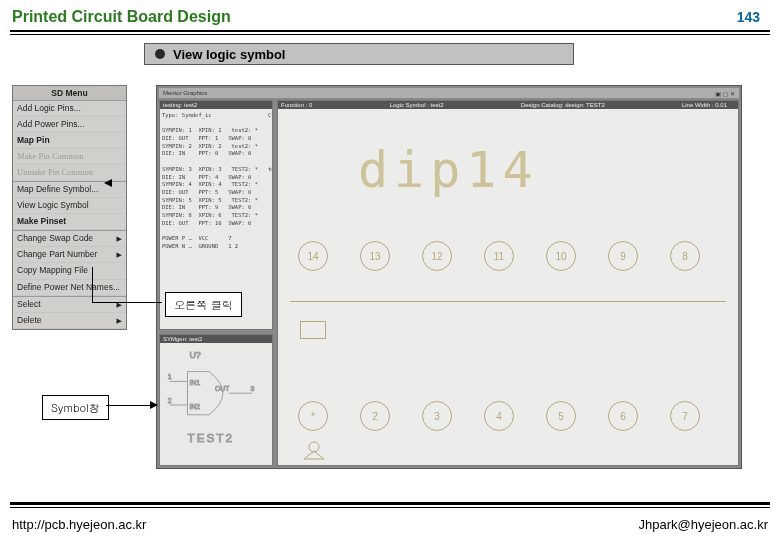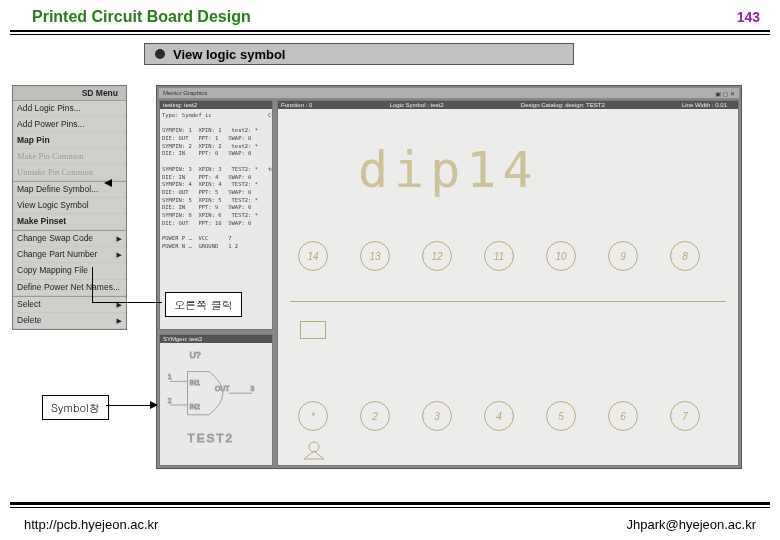--- a/index.html
+++ b/index.html
@@ -1,54 +1,54 @@
 <!DOCTYPE html>
 <html><head>
 <meta charset="utf-8">
 <style>
   * { margin: 0; padding: 0; box-sizing: border-box; }
   body { width: 780px; height: 540px; font-family: Arial, sans-serif; background: #fff; position: relative; }
   .page { width: 780px; height: 540px; position: relative; }
-  .header { display: flex; justify-content: space-between; align-items: baseline; padding: 8px 20px 4px 32px; }
+  .header { display: flex; justify-content: space-between; align-items: baseline; padding: 8px 20px 4px 12px; }
   .title { font-family: "Arial Black", Arial, sans-serif; font-weight: 900; color: #2b7a1f; font-size: 16px; letter-spacing: 0px; }
-  .pagenum { font-family: "Arial Black", Arial, sans-serif; font-weight: 900; font-size: 14px; color: #a21caf; }
+  .pagenum { font-family: "Arial Black", Arial, sans-serif; font-weight: 900; font-size: 14px; color: #0369a1; }
   .rule-top { height: 2px; background: #000; margin: 0 10px; }
   .rule-thin { height: 1px; background: #000; margin: 2px 10px 0 10px; }
   .rule-bottom-thick { height: 3px; background: #000; margin: 0 10px; }
   .rule-bottom-thin { height: 1px; background: #000; margin: 2px 10px 0 10px; }
   .content { position: relative; height: 440px; }
   .section-head { position: absolute; left: 144px; top: 8px; width: 430px; height: 22px; background: #c3c0c0; border: 1px solid #555; display: flex; align-items: center; padding-left: 10px; font-weight: 900; font-size: 13px; }
   .section-head .bullet { width: 10px; height: 10px; border-radius: 50%; background: #2a2a2a; margin-right: 8px; }
   .menu { position: absolute; left: 12px; top: 50px; width: 115px; background: #d0cfcb; border: 1px solid #777; font-size: 8.5px; color: #222; }
-  .menu .menu-title { background: #c0bfbb; font-weight: bold; text-align: right; padding: 2px 8px; border-bottom: 1px solid #9a9a9a; }
+  .menu .menu-title { background: #c0bfbb; font-weight: bold; text-align: center; padding: 2px 8px; border-bottom: 1px solid #9a9a9a; }
   .menu .menu-item { padding: 2px 4px; border-bottom: 1px solid #c7c6c2; display: flex; justify-content: space-between; align-items: center; line-height: 1.3; }
   .menu .disabled { color: #9b9b97; font-family: Liberation Serif, serif; }
   .menu .sep { height: 0; border-bottom: 1px solid #999; }
   .menu .arrow { font-size: 7px; }
   .app { position: absolute; left: 156px; top: 50px; width: 586px; height: 384px; background: #888; border: 1px solid #555; }
   .app-tb { position: absolute; left: 2px; top: 2px; right: 2px; height: 10px; background: #aeaeae; font-size: 6px; color: #333; display: flex; justify-content: space-between; align-items: center; padding: 0 4px; }
   .panel-left-top { position: absolute; left: 2px; top: 14px; width: 114px; height: 230px; background: #e9e9e7; border: 1px solid #777; }
   .panel-left-top .ptitle { background: #545454; color: #eee; font-size: 6px; padding: 1px 3px; }
   .panel-left-top .pbody { font-size: 5.5px; color: #444; padding: 3px 2px; line-height: 1.4; font-family: monospace; white-space: pre; overflow: hidden; }
   .panel-left-bot { position: absolute; left: 2px; top: 248px; width: 114px; height: 132px; background: #e9e9e7; border: 1px solid #777; }
   .panel-left-bot .ptitle { background: #545454; color: #eee; font-size: 6px; padding: 1px 3px; }
   .panel-left-bot .sym { position: relative; width: 100%; height: calc(100% - 10px); }
   .panel-right { position: absolute; left: 120px; top: 14px; right: 2px; bottom: 2px; background: #ececea; border: 1px solid #777; }
   .panel-right .ptitle { background: #545454; color: #eee; font-size: 6px; padding: 1px 3px; display: flex; justify-content: space-between; }
   .panel-right .ptitle span { margin-right: 8px; }
   .canvas { position: absolute; left: 0; top: 10px; right: 0; bottom: 0; background: #ececea; }
   .dots { position: absolute; inset: 0; background-image: radial-gradient(circle, #bcbcbc 0.6px, transparent 0.6px); background-size: 18px 18px; background-position: 6px 6px; }
-  .pin-circle { position: absolute; width: 30px; height: 30px; border-radius: 50%; border: 1px solid #b7a77a; background: transparent; display: flex; align-items: center; justify-content: center; font-size: 10px; color: #b7a77a; font-style: italic; }
+  .pin-circle { position: absolute; width: 30px; height: 30px; border-radius: 50%; border: 1px solid #b7a77a; background: transparent; display: flex; align-items: center; justify-content: center; font-size: 10px; color: #b7a77a; }
   .big-text { position: absolute; font-size: 50px; color: #cec29b; letter-spacing: 6px; font-family: monospace; }
   .thin-tick { position: absolute; height: 1px; background: #b7a77a; }
   .callout { position: absolute; background: #fff; border: 1px solid #000; font-size: 11px; padding: 4px 8px; font-family: Gulim, Arial, sans-serif; }
   .pointer-line { position: absolute; background: #000; }
   .pointer-head { position: absolute; width: 0; height: 0; border-top: 4px solid transparent; border-bottom: 4px solid transparent; border-left: 8px solid #000; }
   .pointer-head-left { position: absolute; width: 0; height: 0; border-top: 4px solid transparent; border-bottom: 4px solid transparent; border-right: 8px solid #000; }
-  .footer { position: absolute; left: 0; right: 0; bottom: 8px; display: flex; justify-content: space-between; padding: 0 24px; font-size: 13px; color: #000; }
+  .footer { position: absolute; left: 0; right: 0; bottom: 8px; display: flex; justify-content: space-between; padding: 0 12px; font-size: 13px; color: #000; }
   .small-shape { position: absolute; border: 1px solid #b7a77a; }
 </style>
 </head>
 <body>
 
 <div class="page">
 
   <div class="header">
     <div class="title">Printed Circuit Board Design</div>
     <div class="pagenum">143</div>

